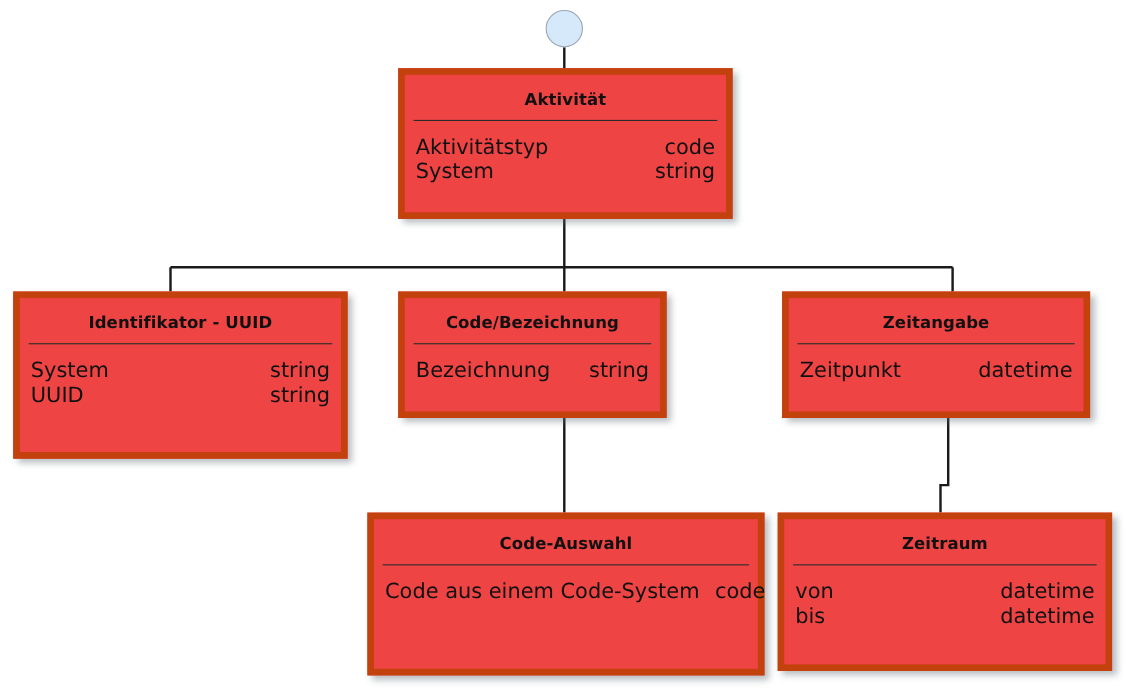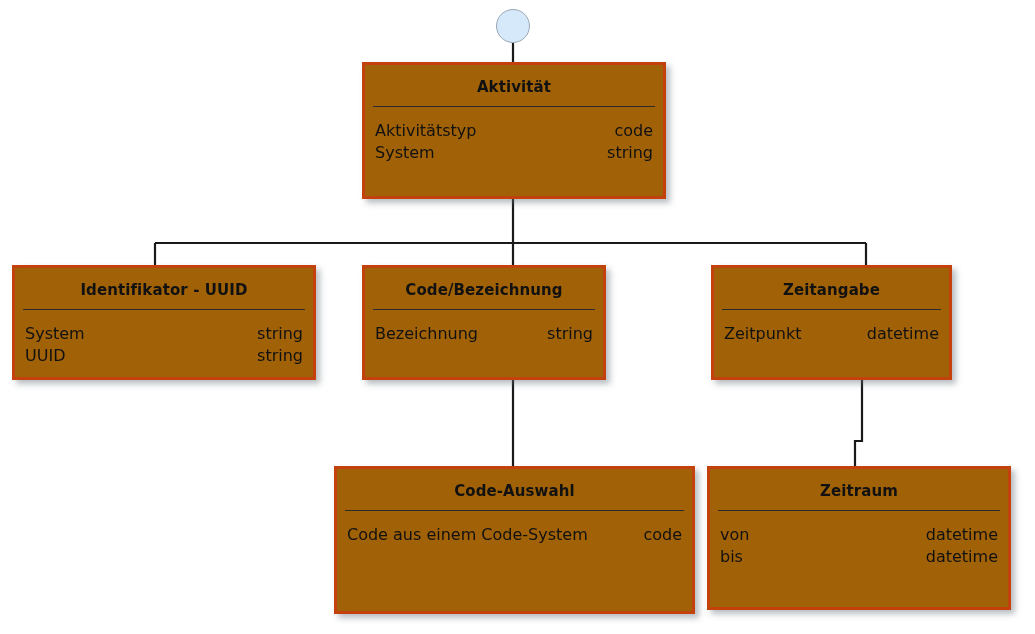--- a/index.html
+++ b/index.html
@@ -41,22 +41,22 @@
     border-radius: 50%;
     background: #d6e9fb;
     border: 1.4px solid #9aa7b4;
     box-sizing: border-box;
   }
 
   
   .uml-box {
     position: absolute;
     box-sizing: border-box;
-    background: #a16207;
-    border: 3px solid #c2410c;
+    background: #ef4444;
+    border: 6px solid #c2410c;
     box-shadow: 4px 4px 6px rgba(100,110,120,0.45);
   }
   .uml-title {
     text-align: center;
     font-weight: bold;
     font-size: 15px;
     color: #111111;
     letter-spacing: 0.1px;
     padding-top: 13px;
     line-height: 18px;
@@ -66,21 +66,21 @@
     border-top: 1.6px solid #2b2b2b;
     margin: 10px 8px 0 8px;
   }
   .uml-attrs {
     padding: 13px 10px 0 10px;
   }
   .attr-row {
     display: flex;
     justify-content: space-between;
     align-items: baseline;
-    font-size: 16px;
+    font-size: 19px;
     color: #111111;
     line-height: 22px;
     white-space: nowrap;
   }
   .attr-name { text-align: left; }
   .attr-type { text-align: right; padding-left: 14px; }
 </style>
 </head>
 <body>
 
@@ -117,21 +117,21 @@
         <span class="attr-name">Aktivitätstyp</span>
         <span class="attr-type">code</span>
       </div>
       <div class="attr-row">
         <span class="attr-name">System</span>
         <span class="attr-type">string</span>
       </div>
     </div>
   </div>
 
-  <div class="uml-box" style="left:12px; top:265px; width:304px; height:115px;">
+  <div class="uml-box" style="left:12px; top:265px; width:304px; height:152px;">
     <div class="uml-title">Identifikator - UUID</div>
     <div class="uml-divider"></div>
     <div class="uml-attrs">
       <div class="attr-row">
         <span class="attr-name">System</span>
         <span class="attr-type">string</span>
       </div>
       <div class="attr-row">
         <span class="attr-name">UUID</span>
         <span class="attr-type">string</span>
@@ -143,21 +143,21 @@
     <div class="uml-title">Code/Bezeichnung</div>
     <div class="uml-divider"></div>
     <div class="uml-attrs">
       <div class="attr-row">
         <span class="attr-name">Bezeichnung</span>
         <span class="attr-type">string</span>
       </div>
     </div>
   </div>
 
-  <div class="uml-box" style="left:711px; top:265px; width:241px; height:115px;">
+  <div class="uml-box" style="left:711px; top:265px; width:280px; height:115px;">
     <div class="uml-title">Zeitangabe</div>
     <div class="uml-divider"></div>
     <div class="uml-attrs">
       <div class="attr-row">
         <span class="attr-name">Zeitpunkt</span>
         <span class="attr-type">datetime</span>
       </div>
     </div>
   </div>
 

